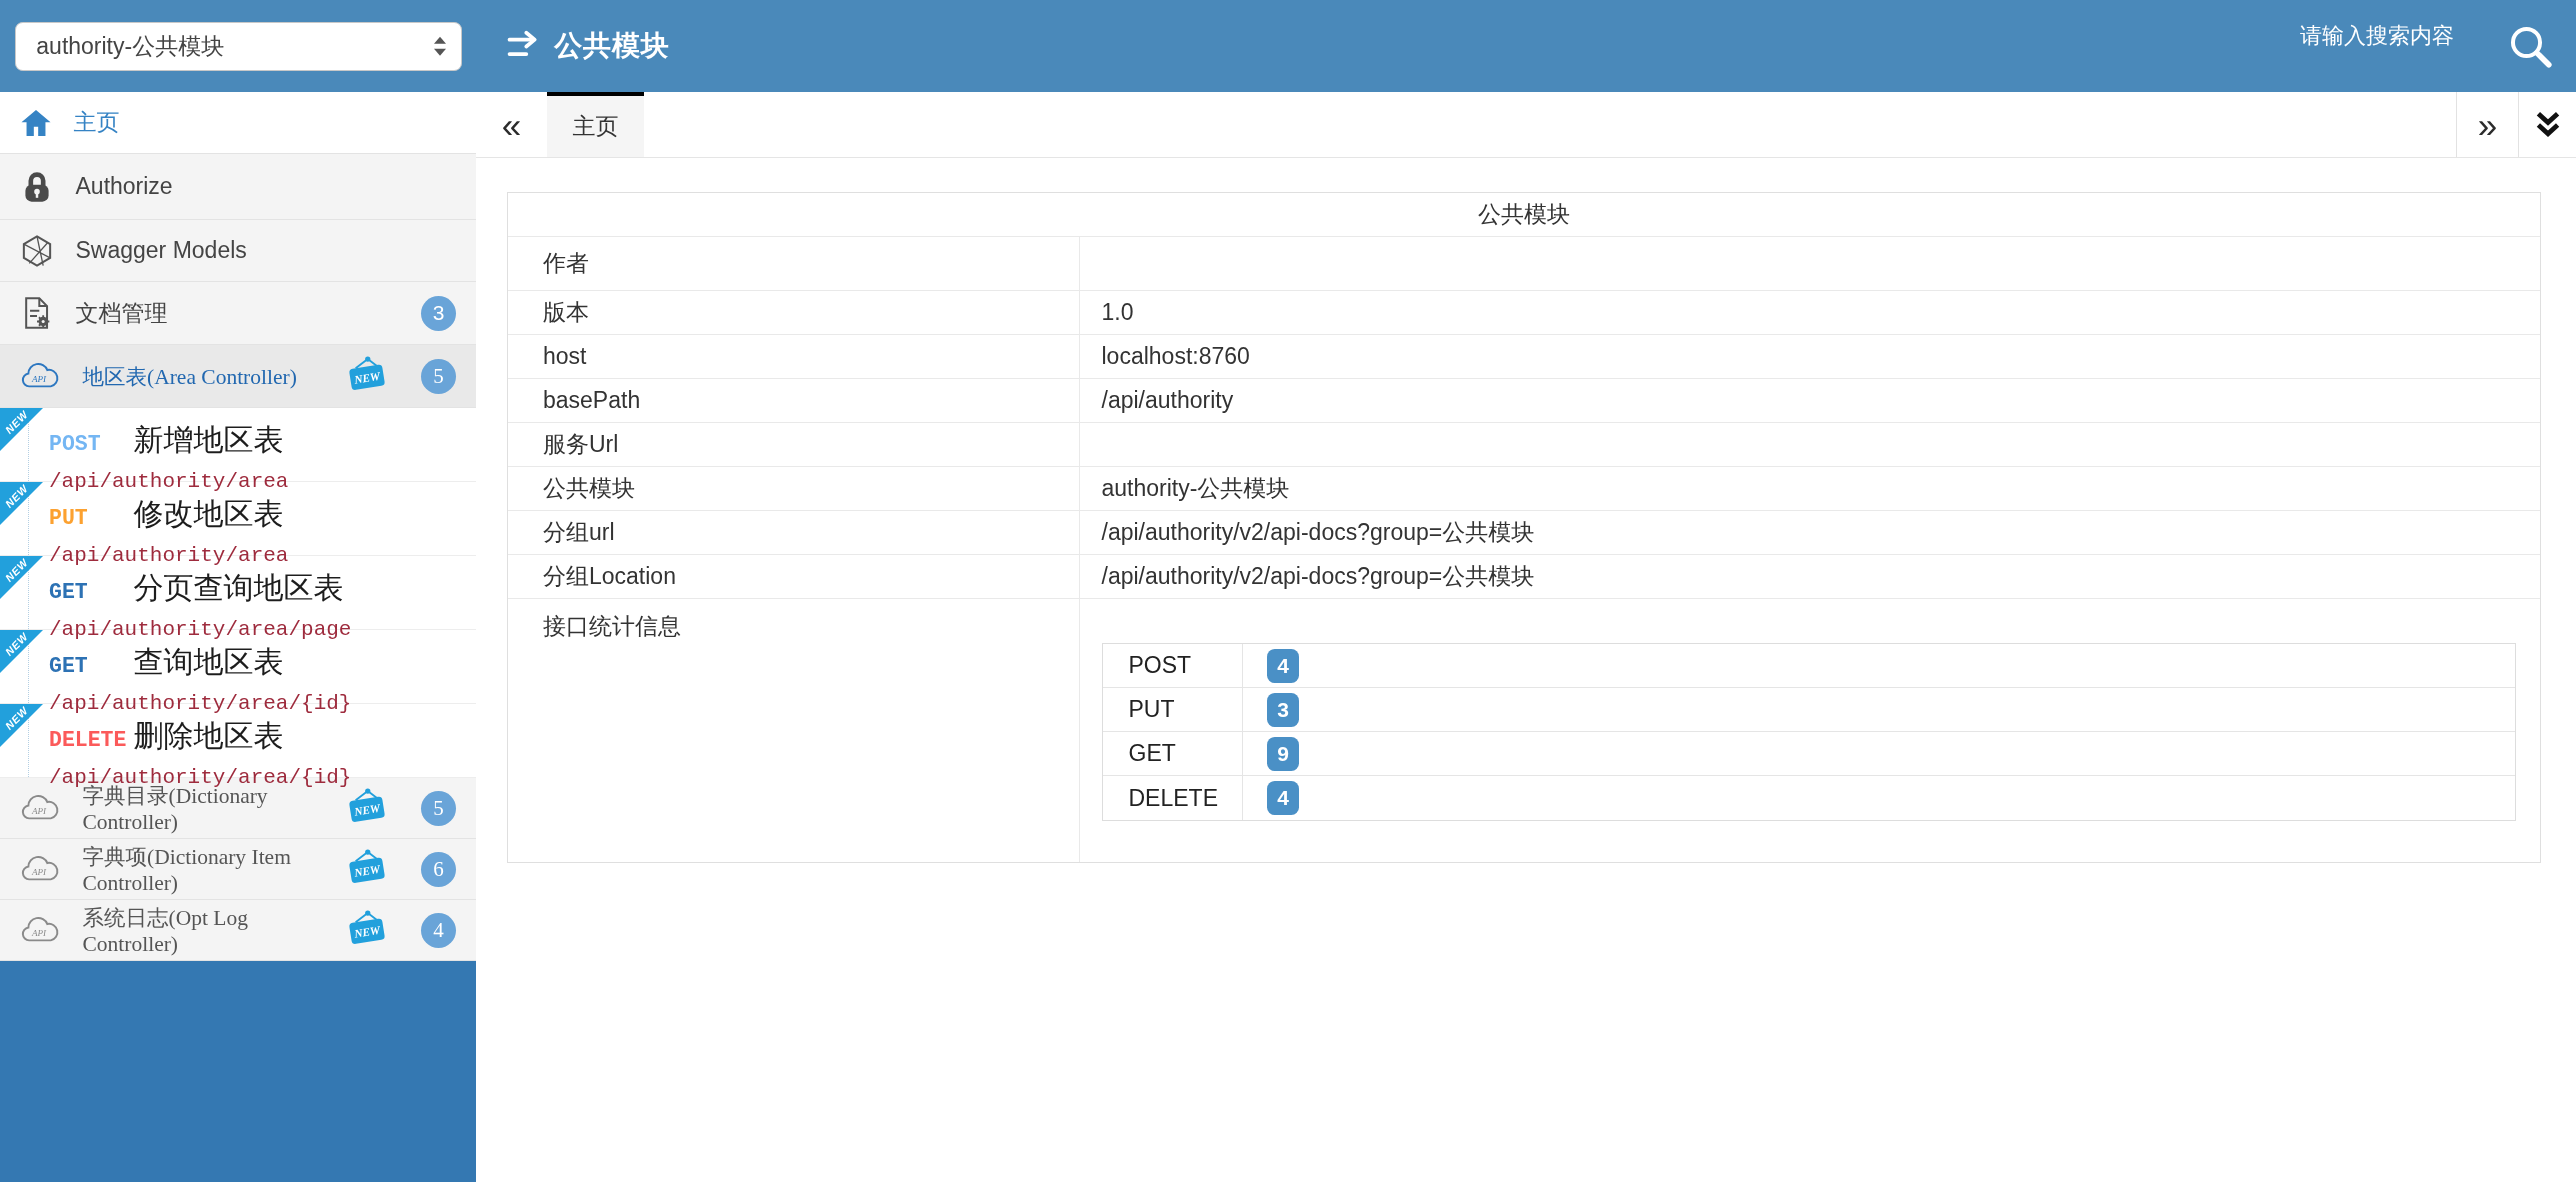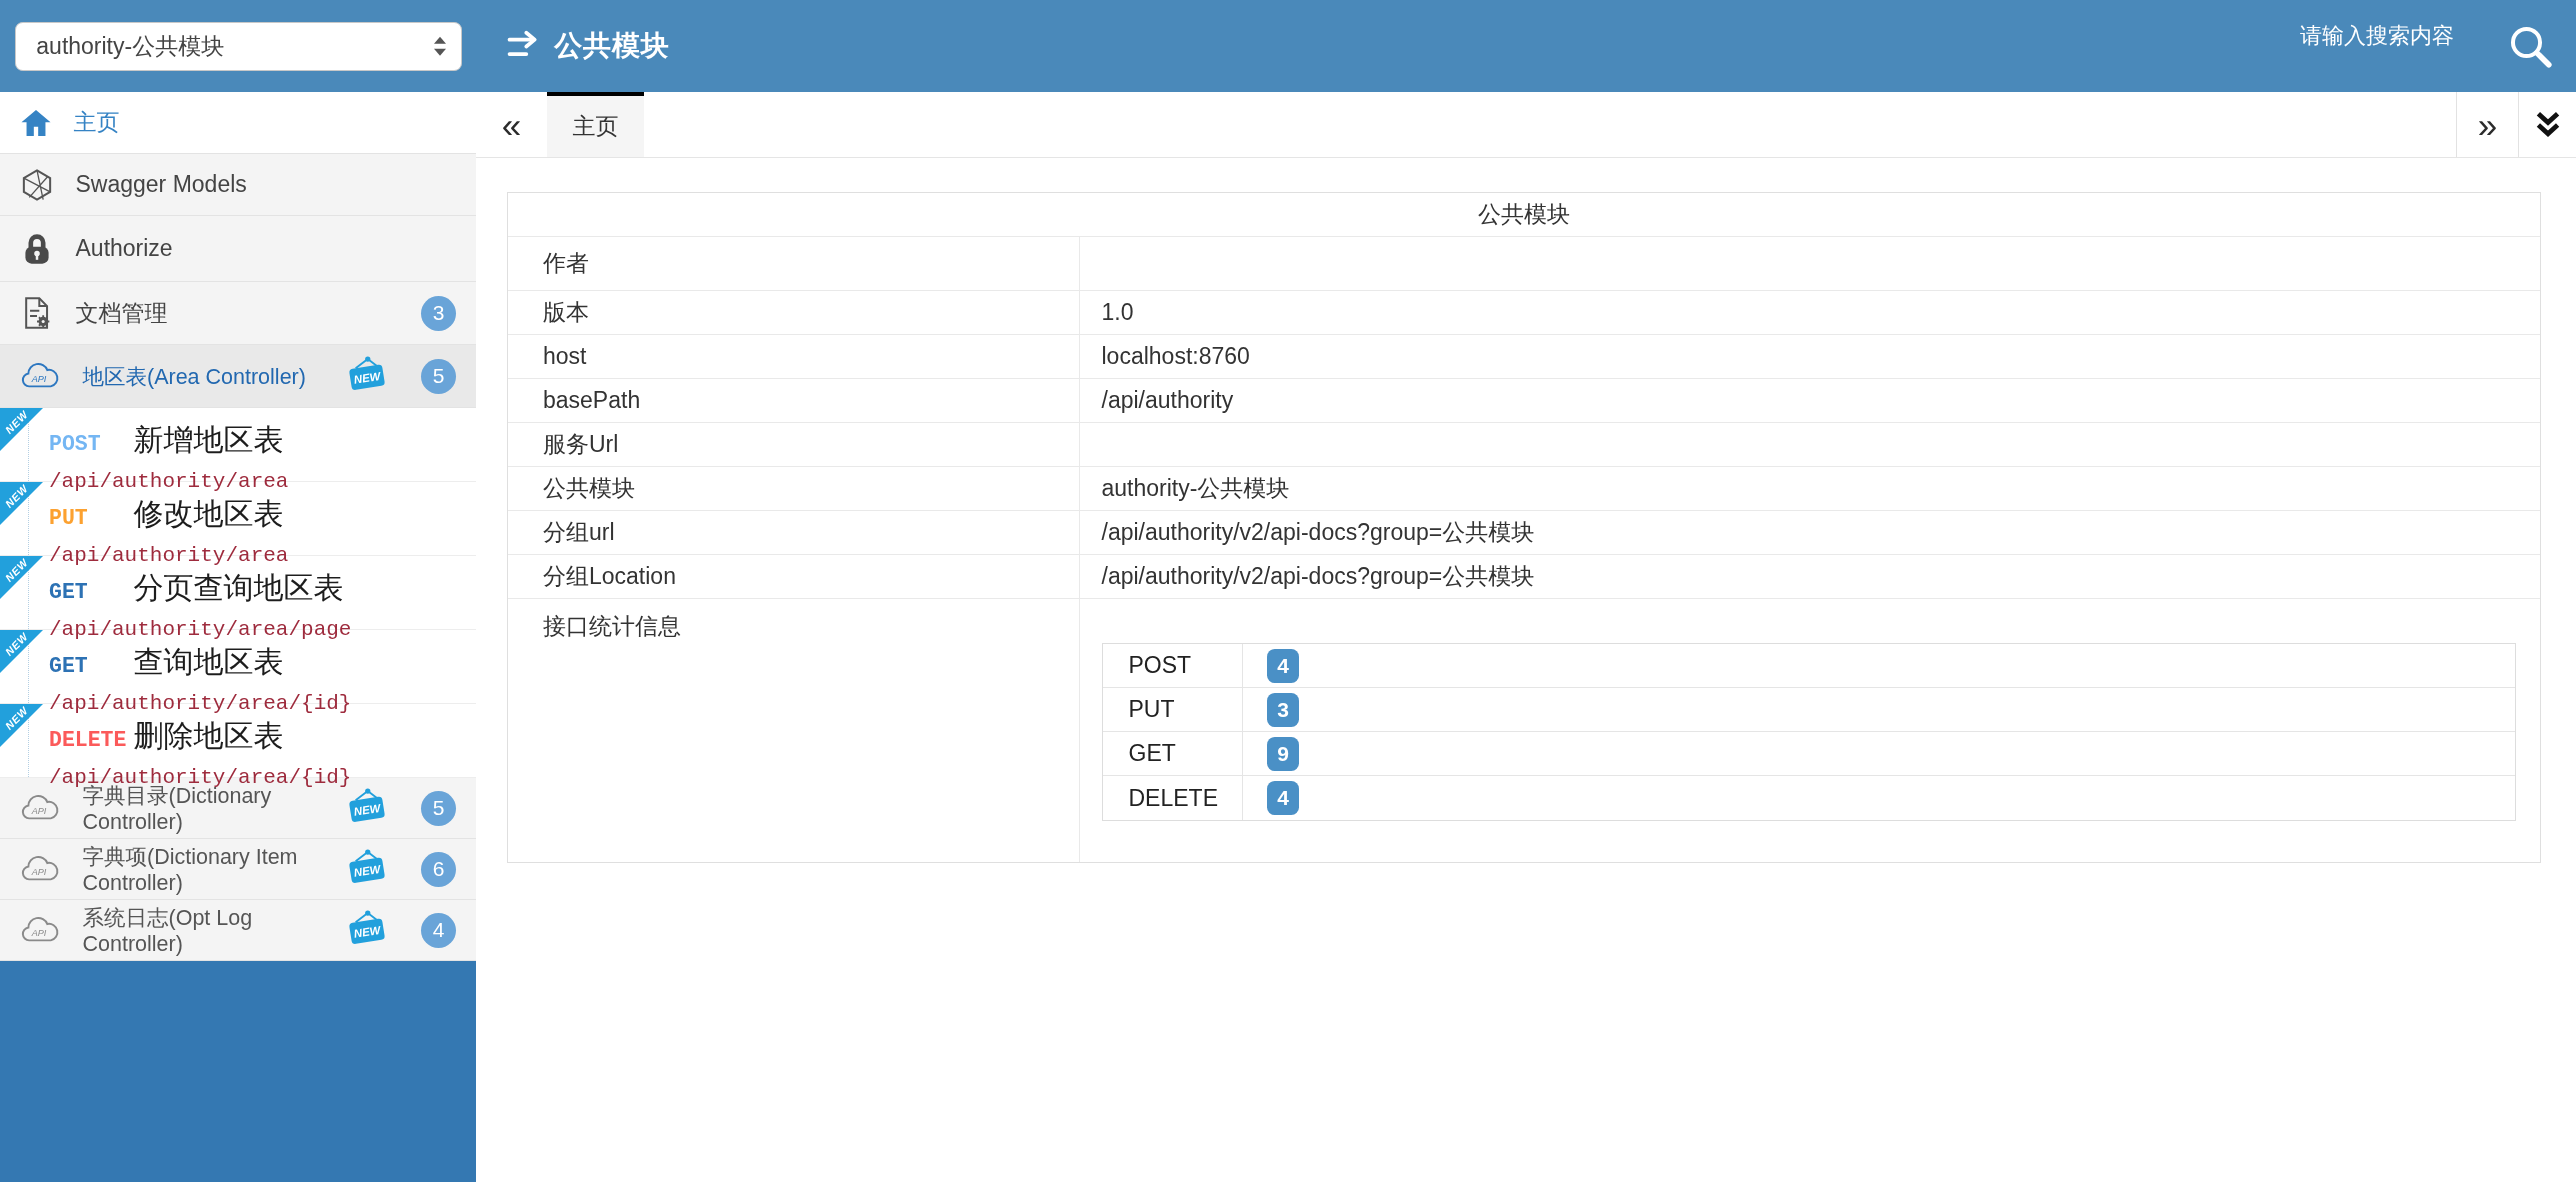--- a/index.html
+++ b/index.html
@@ -27,21 +27,21 @@
 
   
   .sidebar { width:476px; flex-shrink:0; display:flex; flex-direction:column; background:#fff; }
   .side-item { display:flex; align-items:center; padding:0 20px; gap:21.5px;
     background:#f4f4f4; border-bottom:0.8px solid #e3e3e3; font-size:23px; color:#444; cursor:pointer; flex-shrink:0; }
   .side-item .grow { flex:1; }
   .home-item { height:62px; background:#fff; color:#3583c4; }
   .authorize-item { height:66px; }
   .models-item { height:62px; }
   .docs-item { height:63px; }
-  .ctrl-item { height:63px; font-size:21.5px; color:#555; }
+  .ctrl-item { height:63px; font-size:21.5px; color:#555;font-family:Liberation Serif, serif; }
   .ctrl-item.selected { background:#e9e9e9; color:#2268b0; }
   .icon { display:flex; flex-shrink:0; }
   .cloud-icon { color:#8a8a8a; }
   .selected .cloud-icon { color:#2d77c0; }
   .circle-badge { width:35px; height:35px; border-radius:50%; background:#69a4d8; color:#fff;
     font-size:21px; display:flex; align-items:center; justify-content:center; flex-shrink:0; }
   .new-sign { flex-shrink:0; margin-right:10.7px; }
 
   .api-list { position:relative; background:#fff; flex-shrink:0; }
   .api-list::before { content:""; position:absolute; left:28px; top:1.5px; bottom:1.5px;
@@ -131,40 +131,40 @@
 
     <div class="side-item home-item">
       <span class="icon">
         <svg width="32" height="32" viewBox="0 0 44 44">
           <path d="M22 4 L2 21 h7 v19 h10 V27 h6 v13 h10 V21 h7 Z" fill="#3583c4"></path>
         </svg>
       </span>
       <span class="grow">主页</span>
     </div>
 
-    <div class="side-item models-item">
-      <span class="icon" style="color:#555;">
-        <svg width="34" height="34" viewBox="0 0 44 44">
-          <polygon points="22,3 39,13 39,31 22,41 5,31 5,13" fill="none" stroke="currentColor" stroke-width="2.6"></polygon>
-          <path d="M22 3 L30 41 M5 13 L39 31 M36 11 L12 38" fill="none" stroke="currentColor" stroke-width="1.7"></path>
-        </svg>
-      </span>
-      <span class="grow">Swagger Models</span>
-    </div>
-
     <div class="side-item authorize-item">
       <span class="icon" style="color:#4a4a4a;">
         <svg width="34" height="34" viewBox="0 0 44 44">
           <path d="M22 3 a11 11 0 0 1 11 11 v7 h-6 v-7 a5 5 0 0 0 -10 0 v7 h-6 v-7 a11 11 0 0 1 11 -11 z" fill="currentColor"></path>
           <rect x="7" y="19" width="30" height="22" rx="8" fill="currentColor"></rect>
           <circle cx="22" cy="28" r="3.6" fill="#f4f4f4"></circle>
           <rect x="20.4" y="29" width="3.2" height="7" fill="#f4f4f4"></rect>
         </svg>
       </span>
       <span class="grow">Authorize</span>
+    </div>
+
+    <div class="side-item models-item">
+      <span class="icon" style="color:#555;">
+        <svg width="34" height="34" viewBox="0 0 44 44">
+          <polygon points="22,3 39,13 39,31 22,41 5,31 5,13" fill="none" stroke="currentColor" stroke-width="2.6"></polygon>
+          <path d="M22 3 L30 41 M5 13 L39 31 M36 11 L12 38" fill="none" stroke="currentColor" stroke-width="1.7"></path>
+        </svg>
+      </span>
+      <span class="grow">Swagger Models</span>
     </div>
 
     <div class="side-item docs-item">
       <span class="icon" style="color:#555;">
         <svg width="34" height="34" viewBox="0 0 44 44">
           <path d="M8 3 h17 l10 10 v28 h-27 z" fill="none" stroke="currentColor" stroke-width="2.6"></path>
           <path d="M25 3 v10 h10" fill="none" stroke="currentColor" stroke-width="2.6"></path>
           <path d="M13 19 h12 M13 26 h9" stroke="currentColor" stroke-width="2.6"></path>
           <circle cx="30" cy="33" r="6" fill="currentColor"></circle>
           <path d="M30 25 v16 M22 33 h16 M24.5 27.5 l11 11 M35.5 27.5 l-11 11" stroke="currentColor" stroke-width="2.4"></path>

